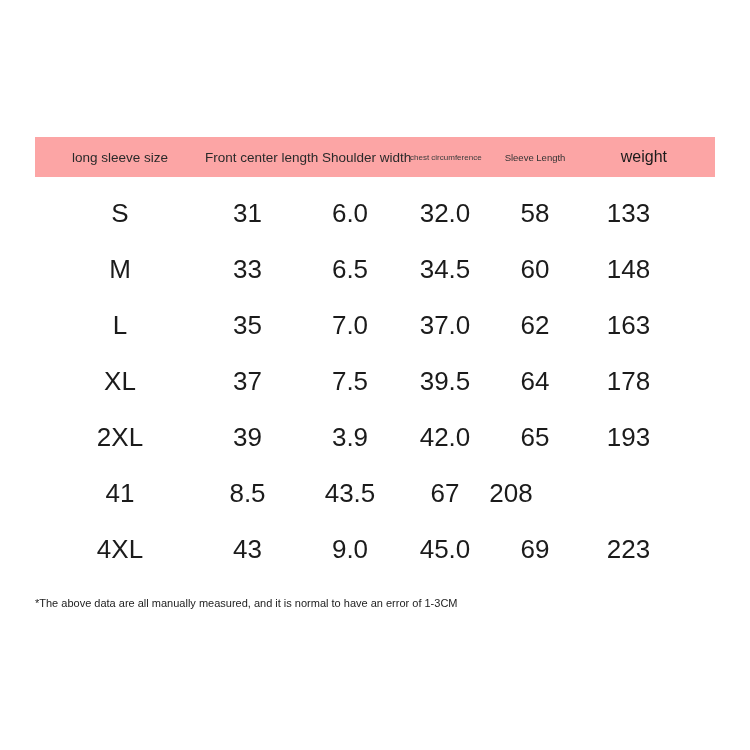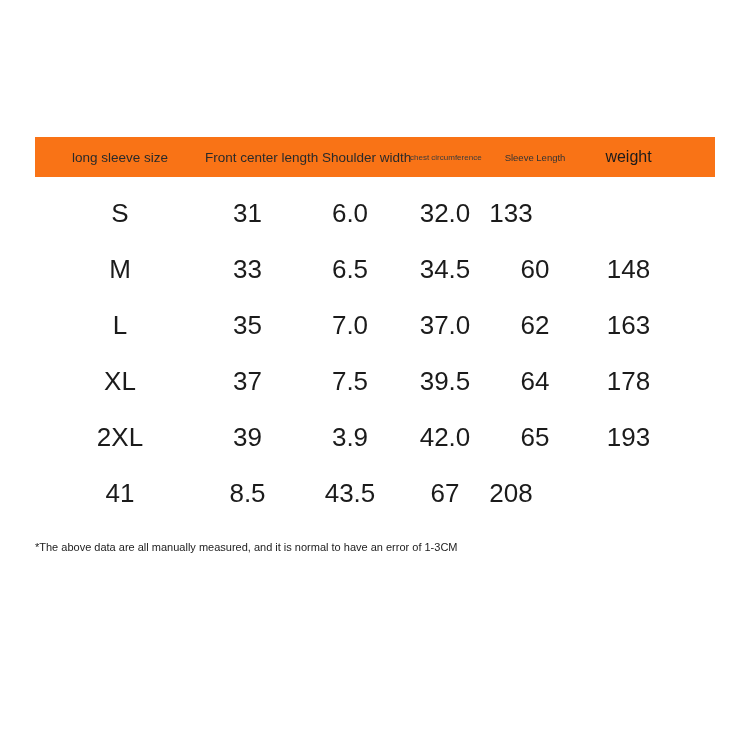--- a/index.html
+++ b/index.html
@@ -20,21 +20,21 @@
     left: 35px;
     top: 137px;
     width: 680px;
   }
   .grid-row {
     display: grid;
     grid-template-columns: 170px 85px 120px 70px 110px 125px;
     align-items: center;
   }
   .header-band {
-    background: #f97316;
+    background: #fca5a5;
     height: 40px;
   }
   .th {
     text-align: center;
     font-size: 13.5px;
     color: #2a2a2a;
     white-space: nowrap;
   }
   .th-merged {
     grid-column: 2 / span 2;
@@ -45,20 +45,21 @@
     color: #3c3c3c;
   }
   .th-sleeve {
     font-size: 9.5px;
     color: #333333;
   }
   .th-weight {
     font-size: 16px;
     padding-right: 48px;
     color: #1b1b1b;
+    text-align: right;
   }
   .body-rows {
     margin-top: 8px;
   }
   .data-row {
     height: 56px;
   }
   .td {
     text-align: center;
     font-size: 26px;
@@ -88,20 +89,21 @@
     <div class="th th-weight">weight</div>
   </div>
 
   <div class="body-rows">
 
     <div class="grid-row data-row">
       <div class="td">S</div>
       <div class="td">31</div>
       <div class="td">6.0</div>
       <div class="td">32.0</div>
+      <div class="td">58</div>
       <div class="td td-weight">133</div>
     </div>
 
     <div class="grid-row data-row">
       <div class="td">M</div>
       <div class="td">33</div>
       <div class="td">6.5</div>
       <div class="td">34.5</div>
       <div class="td">60</div>
       <div class="td td-weight">148</div>
@@ -135,18 +137,26 @@
     </div>
 
     <div class="grid-row data-row">
       <div class="td">41</div>
       <div class="td">8.5</div>
       <div class="td">43.5</div>
       <div class="td">67</div>
       <div class="td td-weight">208</div>
     </div>
 
+    <div class="grid-row data-row">
+      <div class="td">4XL</div>
+      <div class="td">43</div>
+      <div class="td">9.0</div>
+      <div class="td">45.0</div>
+      <div class="td">69</div>
+      <div class="td td-weight">223</div>
+    </div>
 
   </div>
 
   <div class="footnote">*The above data are all manually measured, and it is normal to have an error of 1-3CM</div>
 
 </div>
 
 </body></html>

